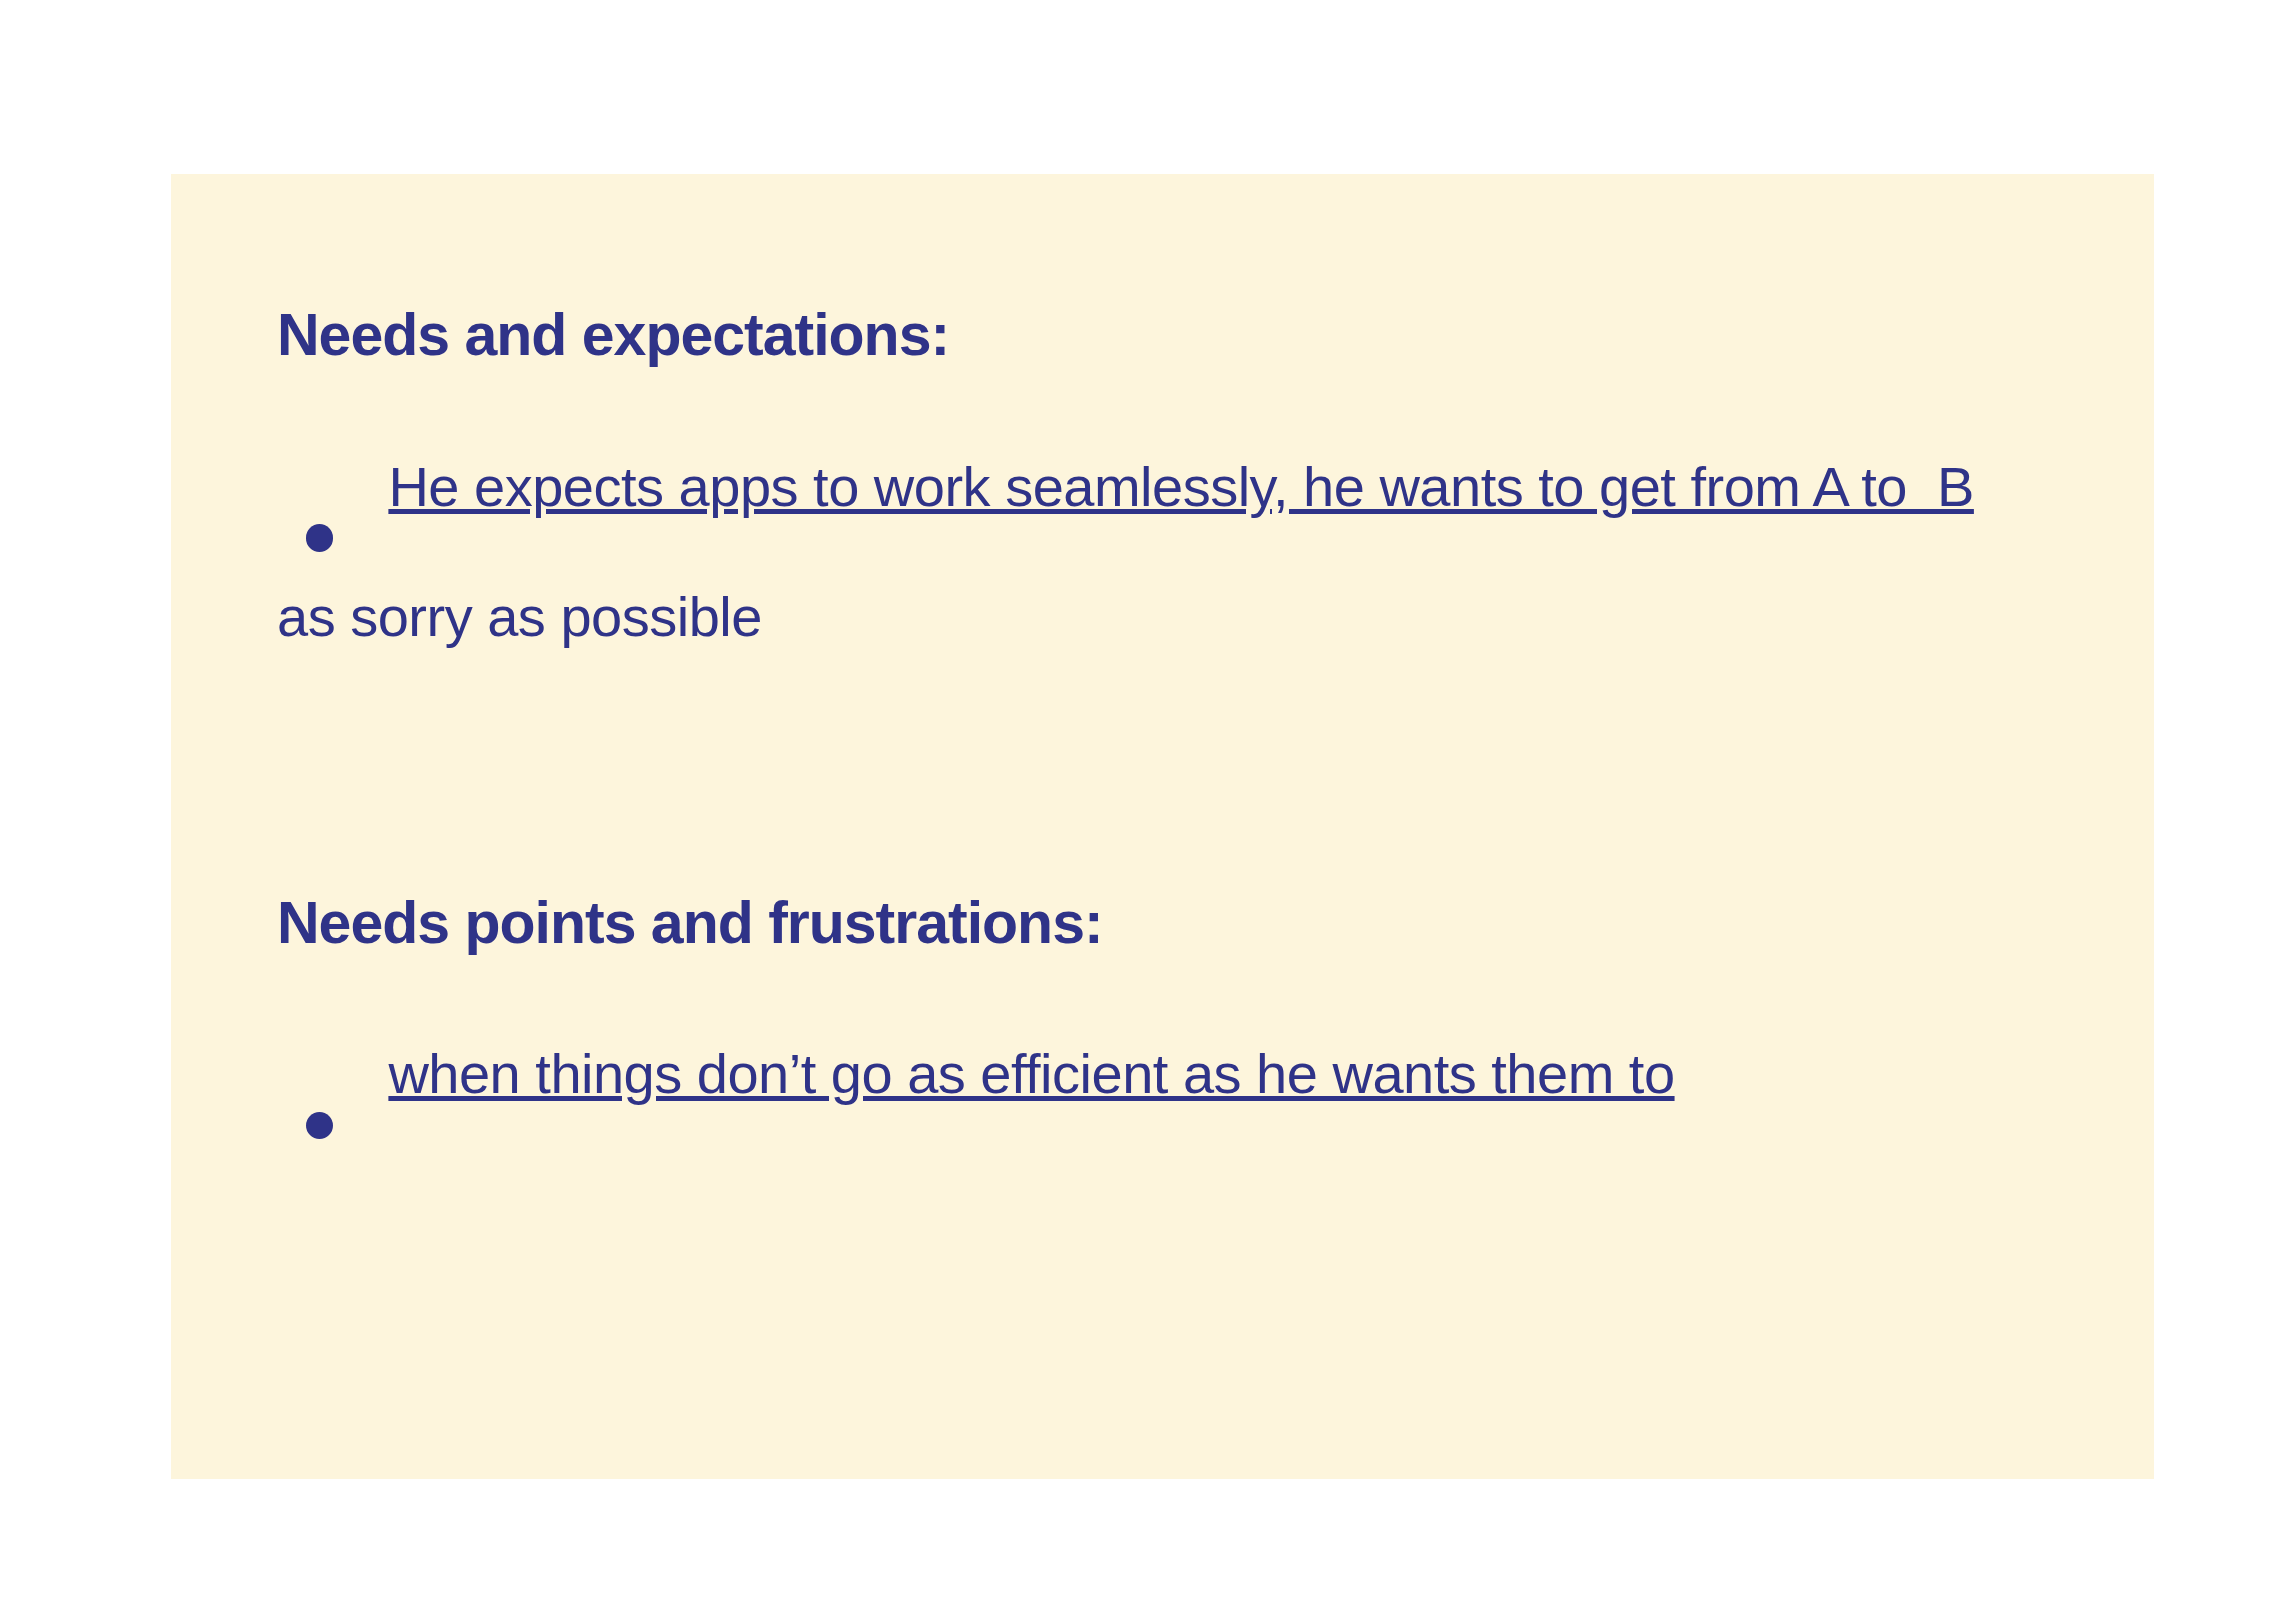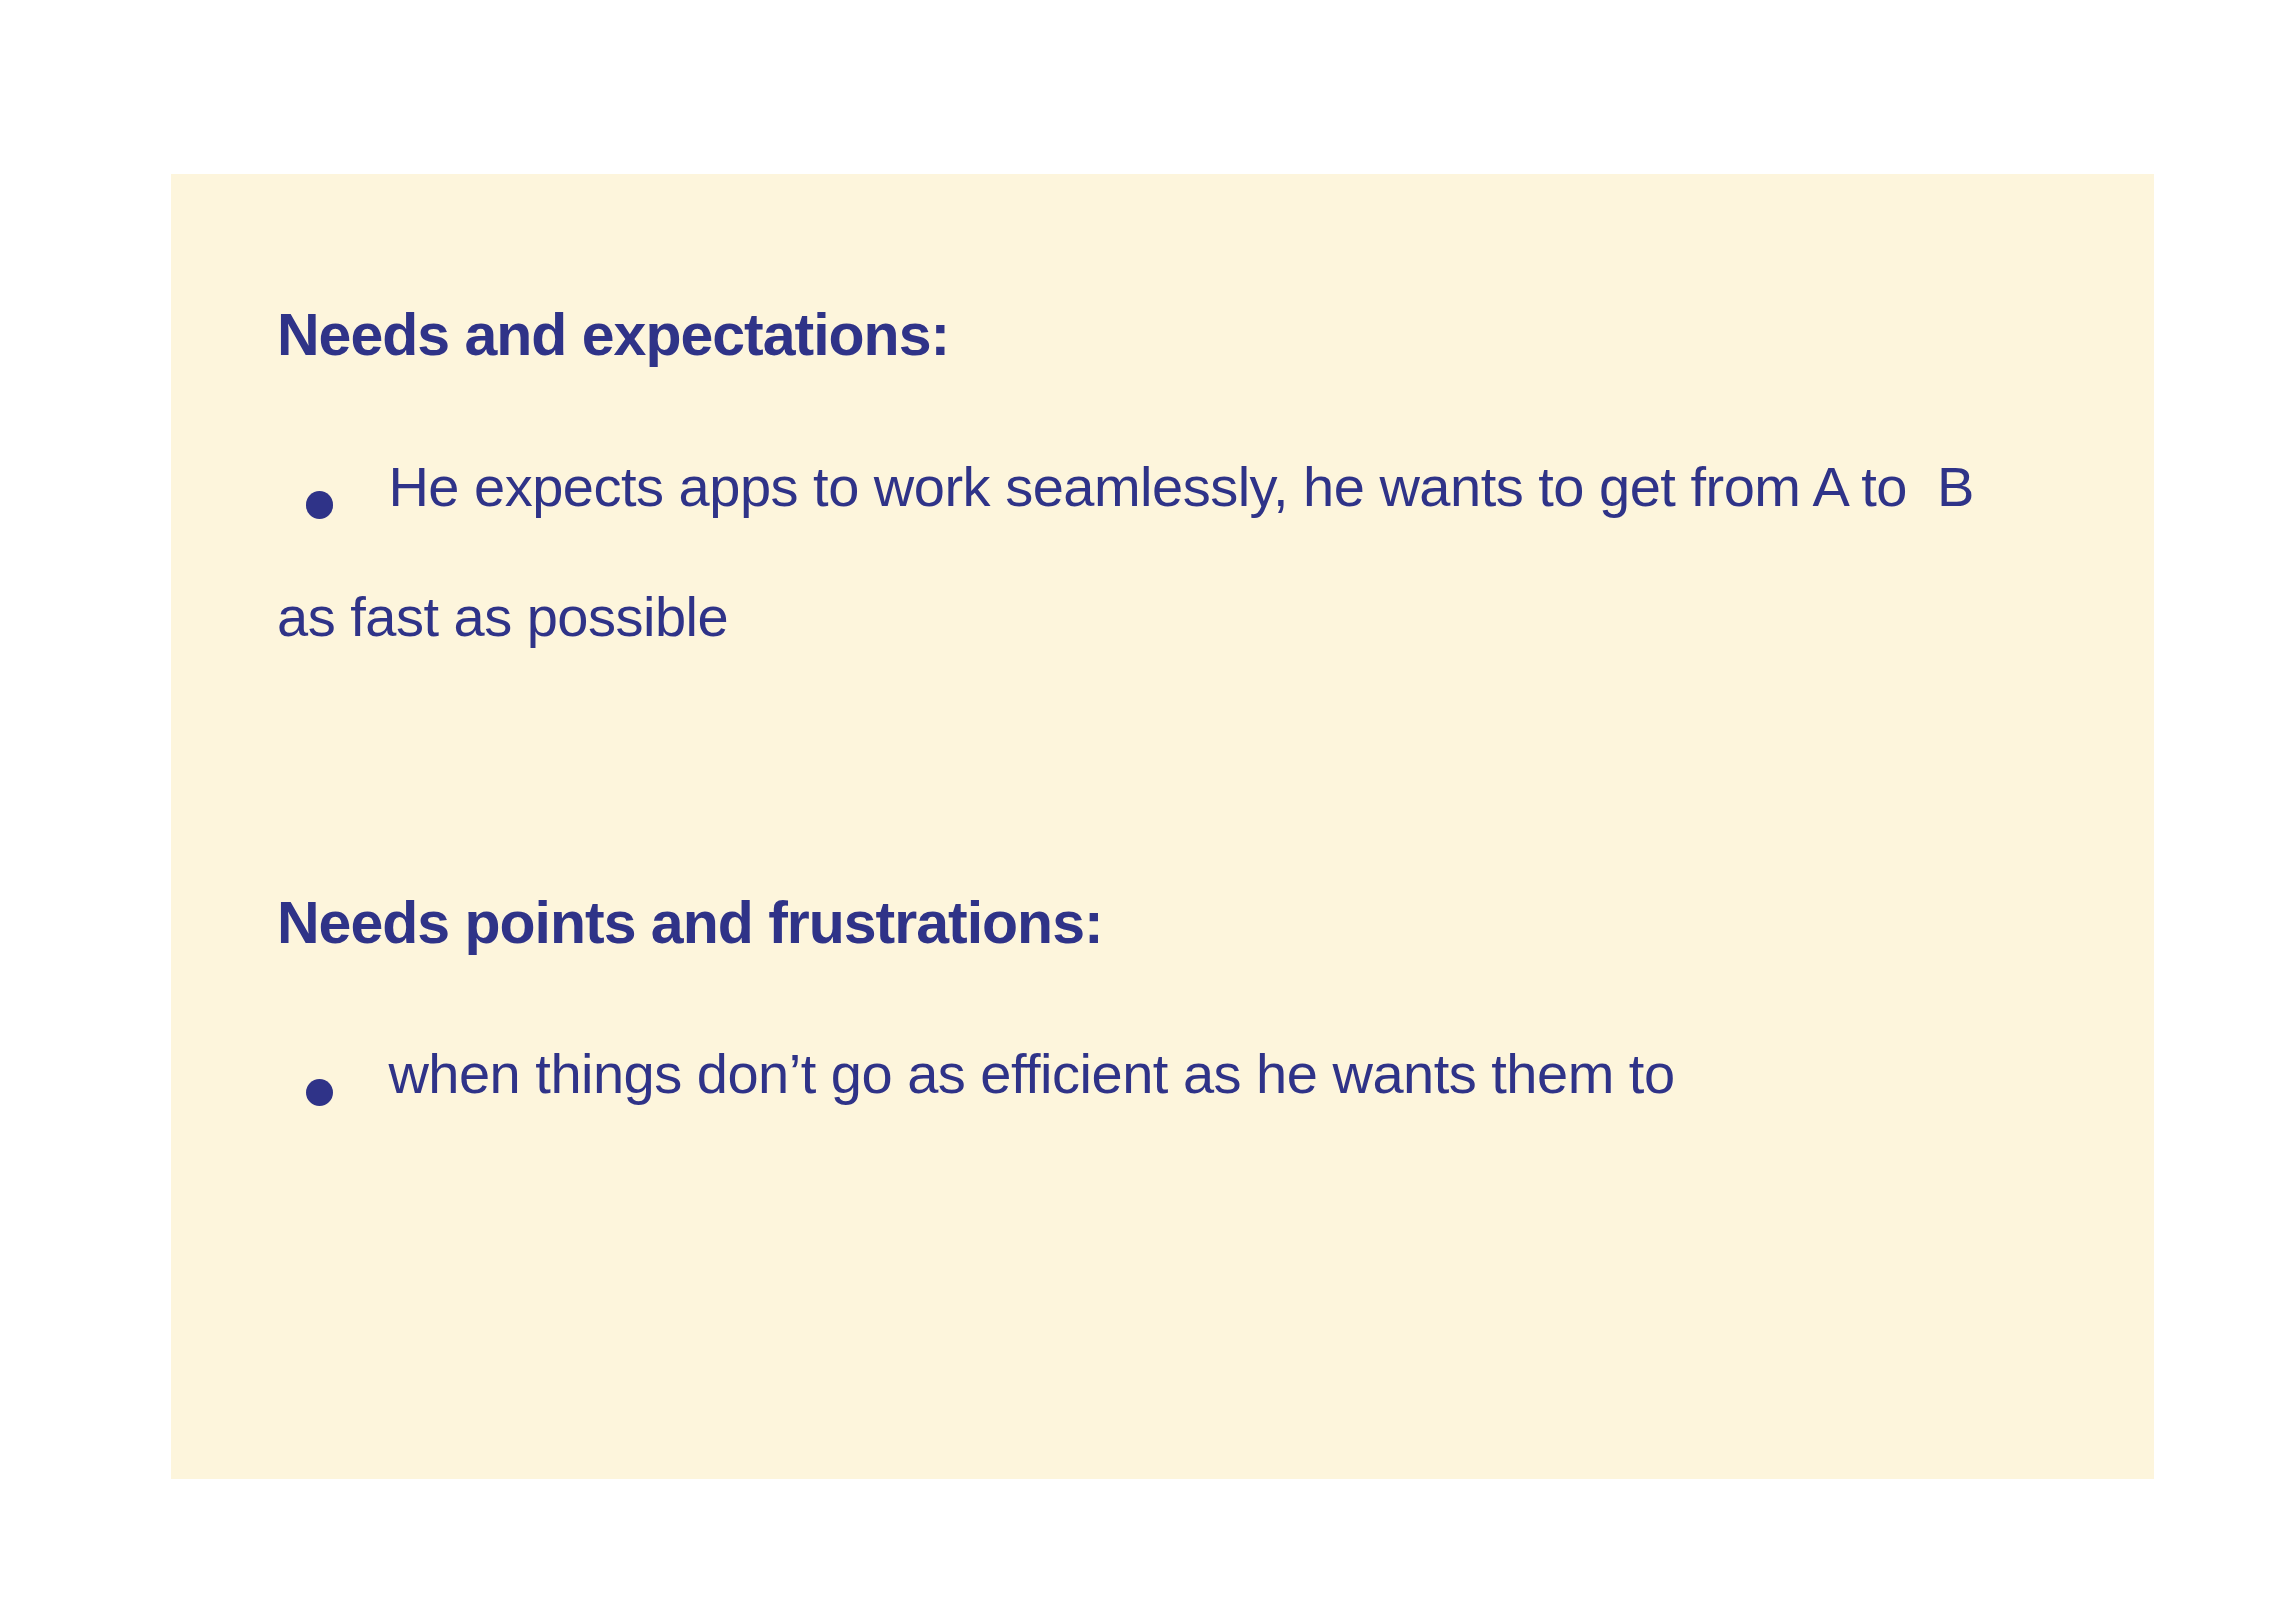--- a/index.html
+++ b/index.html
@@ -33,21 +33,21 @@
   .section { margin-bottom: 80px; }
   .section-heading {
     font-size: 59px;
     font-weight: 700;
     letter-spacing: -1px;
     line-height: 98px;
     white-space: pre;
     color: var(--ink);
     margin-bottom: 21.6px;
   }
-  .bullet-row { display: flex; align-items: center; }
+  .bullet-row { display: flex; align-items: flex-end; text-decoration: underline; }
   .bullet-dot {
     flex: none;
     width: 27.4px;
     height: 27.4px;
     border-radius: 50%;
     background: var(--ink);
     margin-left: 29px;
     margin-top: 37px;
   }
   .bullet-lines { margin-left: 39px; }
@@ -67,21 +67,21 @@
   <div class="card">
 
     <div class="section">
       <div class="section-heading">Needs and expectations:</div>
       <div class="bullet-row">
         <span class="bullet-dot"></span>
         <div class="bullet-lines">
           <div class="body-line">He expects apps to work seamlessly, he wants to get from A to  B</div>
         </div>
       </div>
-      <div class="body-line">as fast as possible</div>
+      <div class="body-line">as sorry as possible</div>
     </div>
 
     <div class="section">
     </div>
 
     <div class="section">
       <div class="section-heading">Needs points and frustrations:</div>
       <div class="bullet-row">
         <span class="bullet-dot"></span>
         <div class="bullet-lines">

